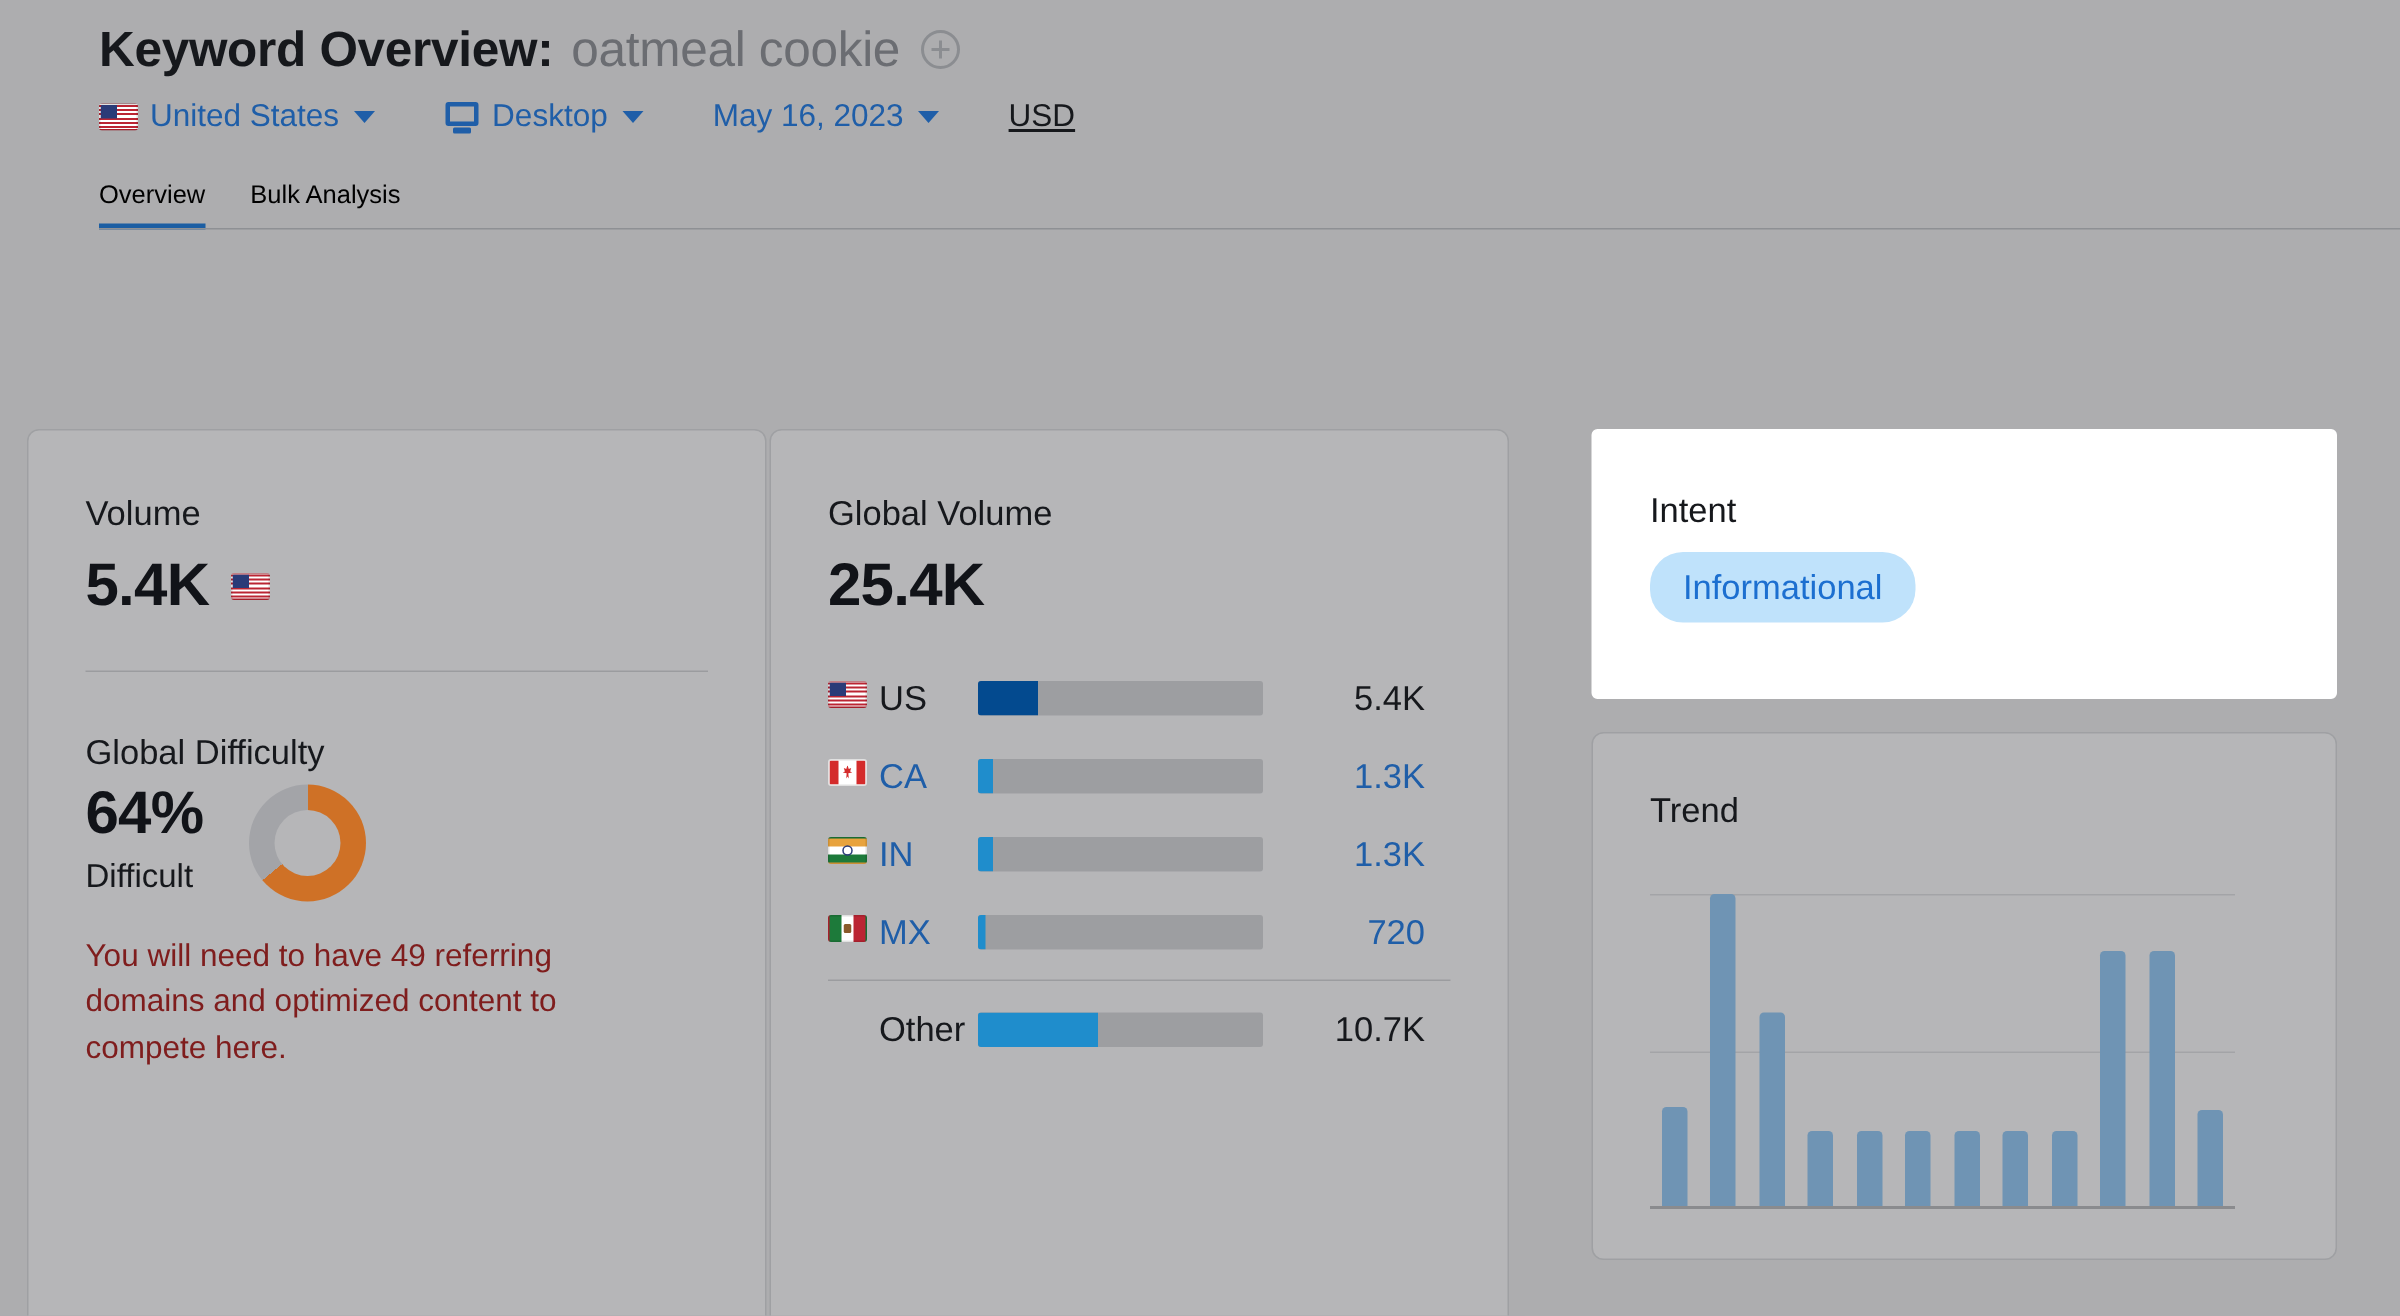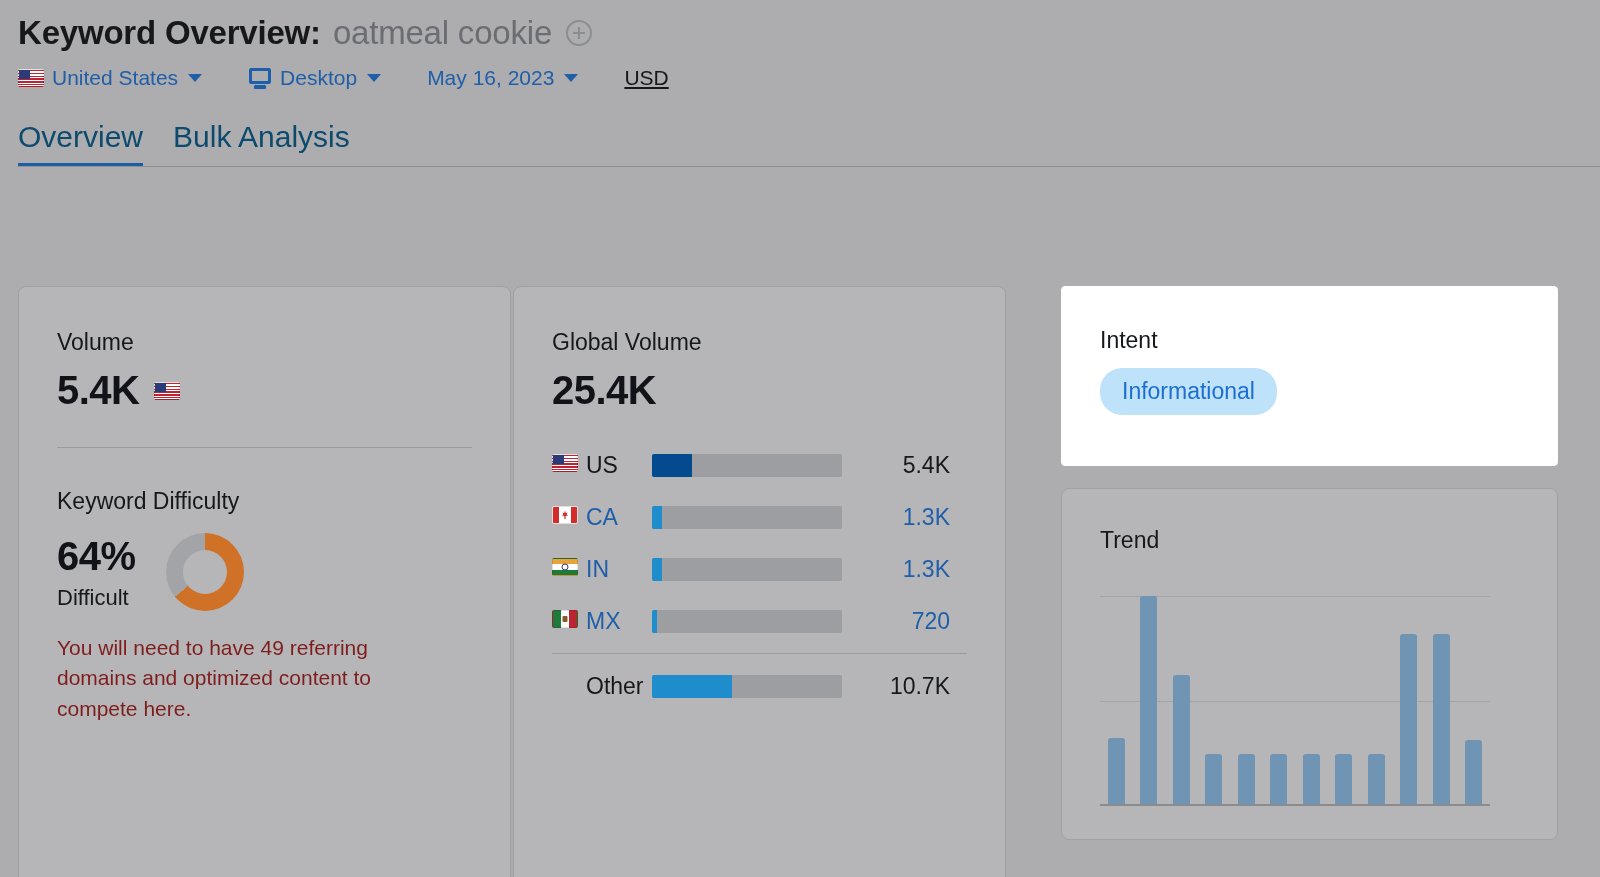--- a/index.html
+++ b/index.html
@@ -2,21 +2,21 @@
 <html><head>
 <meta charset="utf-8">
 <style>
   * { box-sizing: border-box; margin: 0; padding: 0; }
   html, body {
     width: 1600px; height: 877px;
     font-family: "Liberation Sans", sans-serif;
     background: #adadaf;
     overflow: hidden;
   }
-  .page { position: relative; width: 1600px; height: 877px; background: #adadaf; }
+  .page { position: relative; width: 1600px; height: 877px; background: #adadaf; padding-left: 48px; }
 
   
   .header { padding: 14px 0 0 18px; }
   .title-row { display: flex; align-items: center; gap: 12px; }
   .title-main {
     font-size: 33px; font-weight: bold; color: #16181c; letter-spacing: -0.2px;
   }
   .title-kw {
     font-size: 33px; font-weight: normal; color: #6b6d72; letter-spacing: -0.2px;
   }
@@ -52,21 +52,21 @@
     position: absolute; bottom: 0; left: 6px; width: 12px; height: 4px;
     background: #1f5ea8; border-radius: 1px;
   }
 
   
   .tabs {
     display: flex; align-items: flex-end; gap: 30px;
     margin: 30px 0 0 18px; position: relative;
   }
   .tab {
-    font-size: 30px; color: #0c4a6e; padding-bottom: 13px;
+    font-size: 17px; color: #000000; padding-bottom: 13px;
     cursor: pointer; position: relative;
   }
   .tab.active::after {
     content: ""; position: absolute; left: 0; right: 0; bottom: 0;
     height: 4px; background: #1b5ea3;
   }
   .tabs-rule {
     position: absolute; left: 0; right: 0; bottom: 0;
     height: 1px; background: #8e9094;
   }
@@ -87,21 +87,21 @@
   .card-trend { left: 1043px; top: 202px; width: 497px; height: 352px; }
 
   .card-label { font-size: 23px; color: #16181c; }
   .card-big   { font-size: 40px; font-weight: bold; color: #111318; letter-spacing: -0.5px; }
 
   
   .vol-inner { padding: 42px 38px 0 38px; }
   .vol-value-row { display: flex; align-items: center; gap: 14px; margin-top: 12px; }
   .hr-soft { height: 1px; background: #9b9c9f; margin: 34px 0 0 0; }
   .kd-block { margin-top: 40px; }
-  .kd-row { display: flex; align-items: flex-end; gap: 30px; margin-top: 10px; }
+  .kd-row { display: flex; align-items: center; gap: 30px; }
   .kd-left { display: flex; flex-direction: column; }
   .kd-pct { font-size: 40px; font-weight: bold; color: #111318; letter-spacing: -0.5px; }
   .kd-word { font-size: 22px; color: #16181c; margin-top: 6px; }
   .donut { width: 78px; height: 78px; border-radius: 50%; margin-top: 8px; position: relative; }
   .donut::after {
     content: ""; position: absolute; inset: 17px; border-radius: 50%;
     background: #b6b6b8;
   }
   .kd-note {
     margin-top: 22px; font-size: 21px; line-height: 1.45; color: #7f1d1d; max-width: 380px;
@@ -206,21 +206,21 @@
     <div class="card card-vol">
       <div class="vol-inner">
         <div class="card-label">Volume</div>
         <div class="vol-value-row">
           <span class="card-big">5.4K</span>
           <span class="f f-us"></span>
         </div>
         <div class="hr-soft"></div>
 
         <div class="kd-block">
-          <div class="card-label">Keyword Difficulty</div>
+          <div class="card-label">Global Difficulty</div>
           <div class="kd-row">
             <div class="kd-left">
               <span class="kd-pct">64%</span>
               <span class="kd-word">Difficult</span>
             </div>
             <div class="donut" id="kd-donut" style="background: conic-gradient(rgb(207, 113, 38) 0deg, rgb(207, 113, 38) 230.4deg, rgb(163, 164, 168) 230.4deg, rgb(163, 164, 168) 360deg);"></div>
           </div>
           <div class="kd-note">You will need to have 49 referring domains and optimized content to compete here.</div>
         </div>
       </div>

